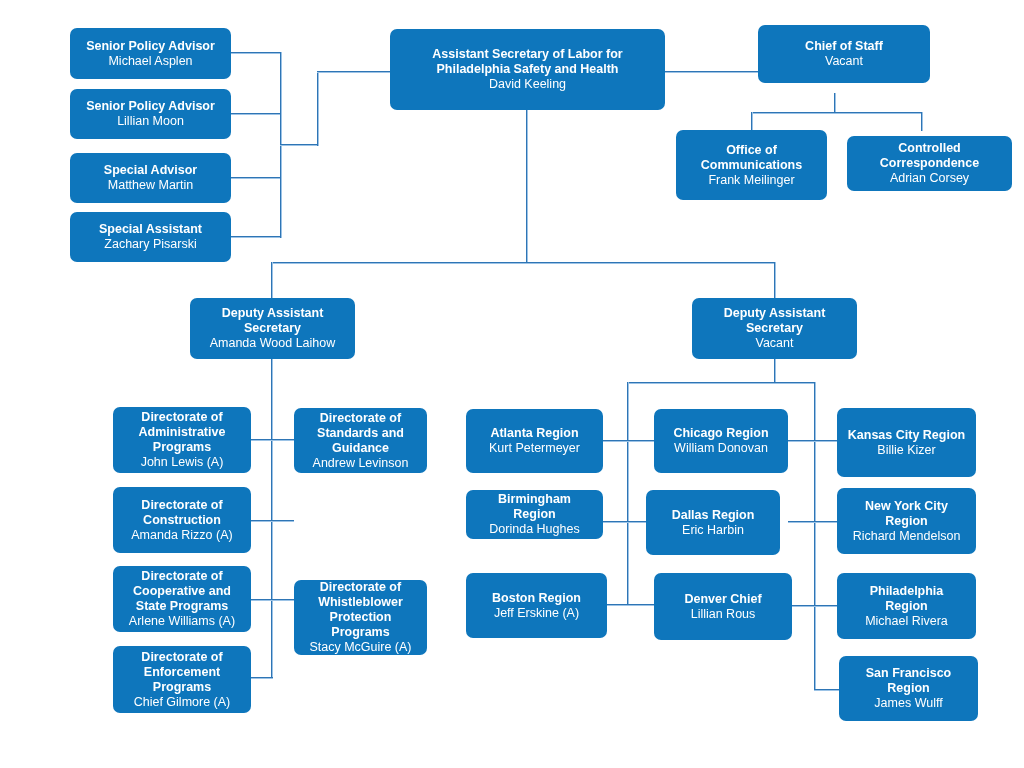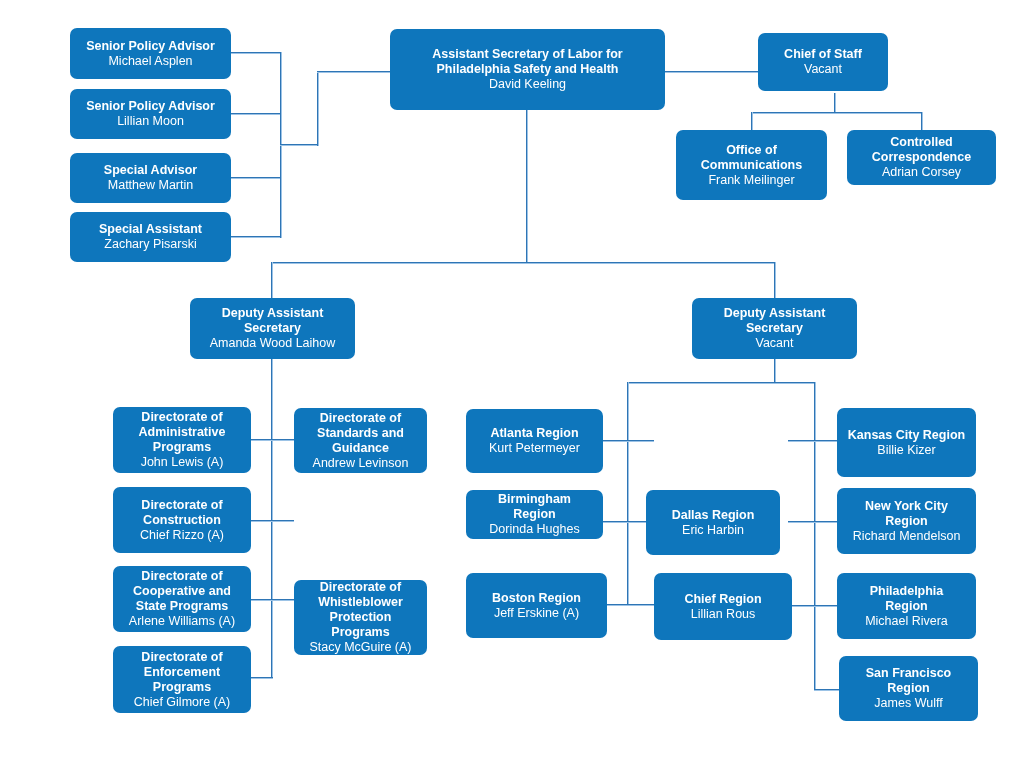--- a/index.html
+++ b/index.html
@@ -66,30 +66,30 @@
     <div class="n">Lillian Moon</div>
   </div>
   <div class="node" style="left:70px;top:153px;width:161px;height:50px">
     <div class="t">Special Advisor</div>
     <div class="n">Matthew Martin</div>
   </div>
   <div class="node" style="left:70px;top:212px;width:161px;height:50px">
     <div class="t">Special Assistant</div>
     <div class="n">Zachary Pisarski</div>
   </div>
-  <div class="node" style="left:758px;top:33px;width:130px;height:58px">
+  <div class="node" style="left:758px;top:25px;width:172px;height:58px">
     <div class="t">Chief of Staff</div>
     <div class="n">Vacant</div>
   </div>
   <div class="node" style="left:676px;top:130px;width:151px;height:70px">
     <div class="t">Office of
 Communications</div>
     <div class="n">Frank Meilinger</div>
   </div>
-  <div class="node" style="left:847px;top:130px;width:149px;height:55px">
+  <div class="node" style="left:847px;top:136px;width:165px;height:55px">
     <div class="t">Controlled
 Correspondence</div>
     <div class="n">Adrian Corsey</div>
   </div>
   <div class="node" style="left:190px;top:298px;width:165px;height:61px">
     <div class="t">Deputy Assistant
 Secretary</div>
     <div class="n">Amanda Wood Laihow</div>
   </div>
   <div class="node" style="left:692px;top:298px;width:165px;height:61px">
@@ -99,21 +99,21 @@
   </div>
   <div class="node" style="left:113px;top:407px;width:138px;height:66px">
     <div class="t">Directorate of
 Administrative
 Programs</div>
     <div class="n">John Lewis (A)</div>
   </div>
   <div class="node" style="left:113px;top:487px;width:138px;height:66px">
     <div class="t">Directorate of
 Construction</div>
-    <div class="n">Chief Rizzo (A)</div>
+    <div class="n">Amanda Rizzo (A)</div>
   </div>
   <div class="node" style="left:113px;top:566px;width:138px;height:66px">
     <div class="t">Directorate of
 Cooperative and
 State Programs</div>
     <div class="n">Arlene Williams (A)</div>
   </div>
   <div class="node" style="left:113px;top:646px;width:138px;height:67px">
     <div class="t">Directorate of
 Enforcement
@@ -139,26 +139,30 @@
   </div>
   <div class="node" style="left:466px;top:490px;width:137px;height:49px">
     <div class="t">Birmingham
 Region</div>
     <div class="n">Dorinda Hughes</div>
   </div>
   <div class="node" style="left:466px;top:573px;width:141px;height:65px">
     <div class="t">Boston Region</div>
     <div class="n">Jeff Erskine (A)</div>
   </div>
+  <div class="node" style="left:654px;top:409px;width:134px;height:64px">
+    <div class="t">Chicago Region</div>
+    <div class="n">William Donovan</div>
+  </div>
   <div class="node" style="left:646px;top:490px;width:134px;height:65px">
     <div class="t">Dallas Region</div>
     <div class="n">Eric Harbin</div>
   </div>
   <div class="node" style="left:654px;top:573px;width:138px;height:67px">
-    <div class="t">Chief Region</div>
+    <div class="t">Denver Chief</div>
     <div class="n">Lillian Rous</div>
   </div>
   <div class="node" style="left:837px;top:408px;width:139px;height:69px">
     <div class="t">Kansas City Region</div>
     <div class="n">Billie Kizer</div>
   </div>
   <div class="node" style="left:837px;top:488px;width:139px;height:66px">
     <div class="t">New York City
 Region</div>
     <div class="n">Richard Mendelson</div>

